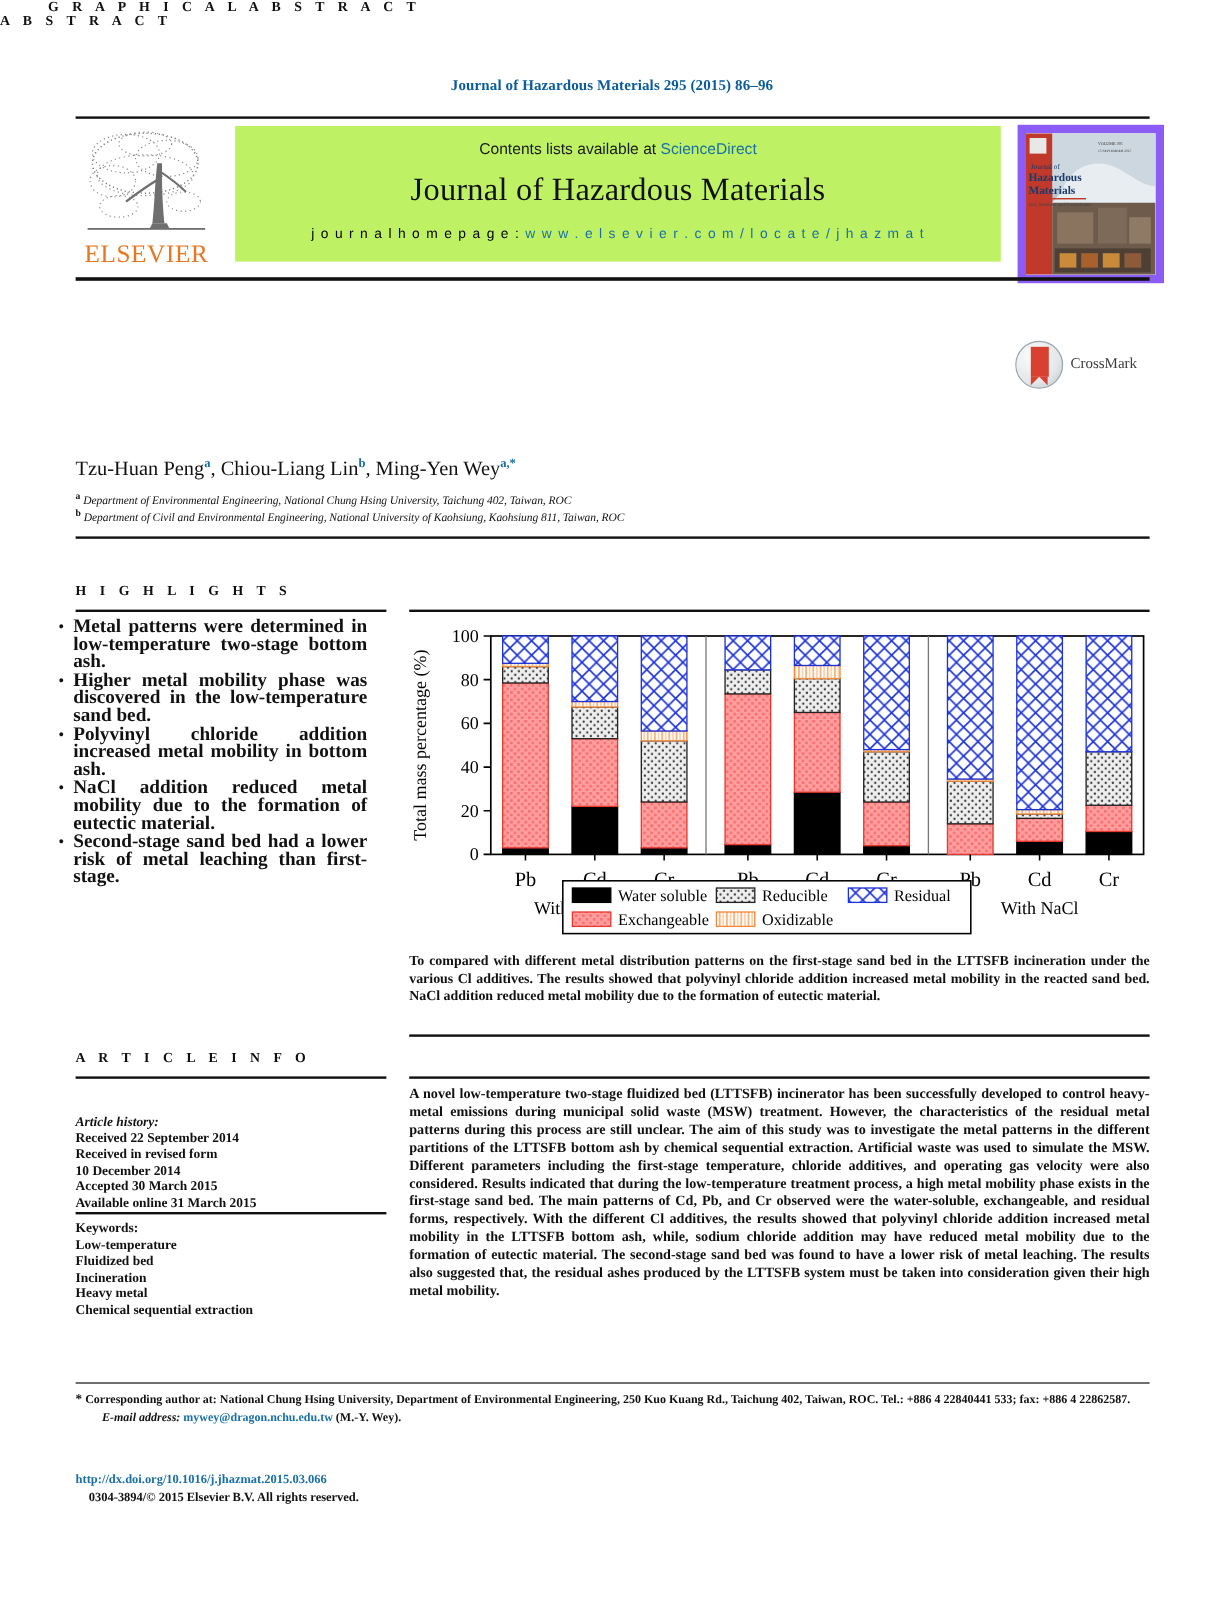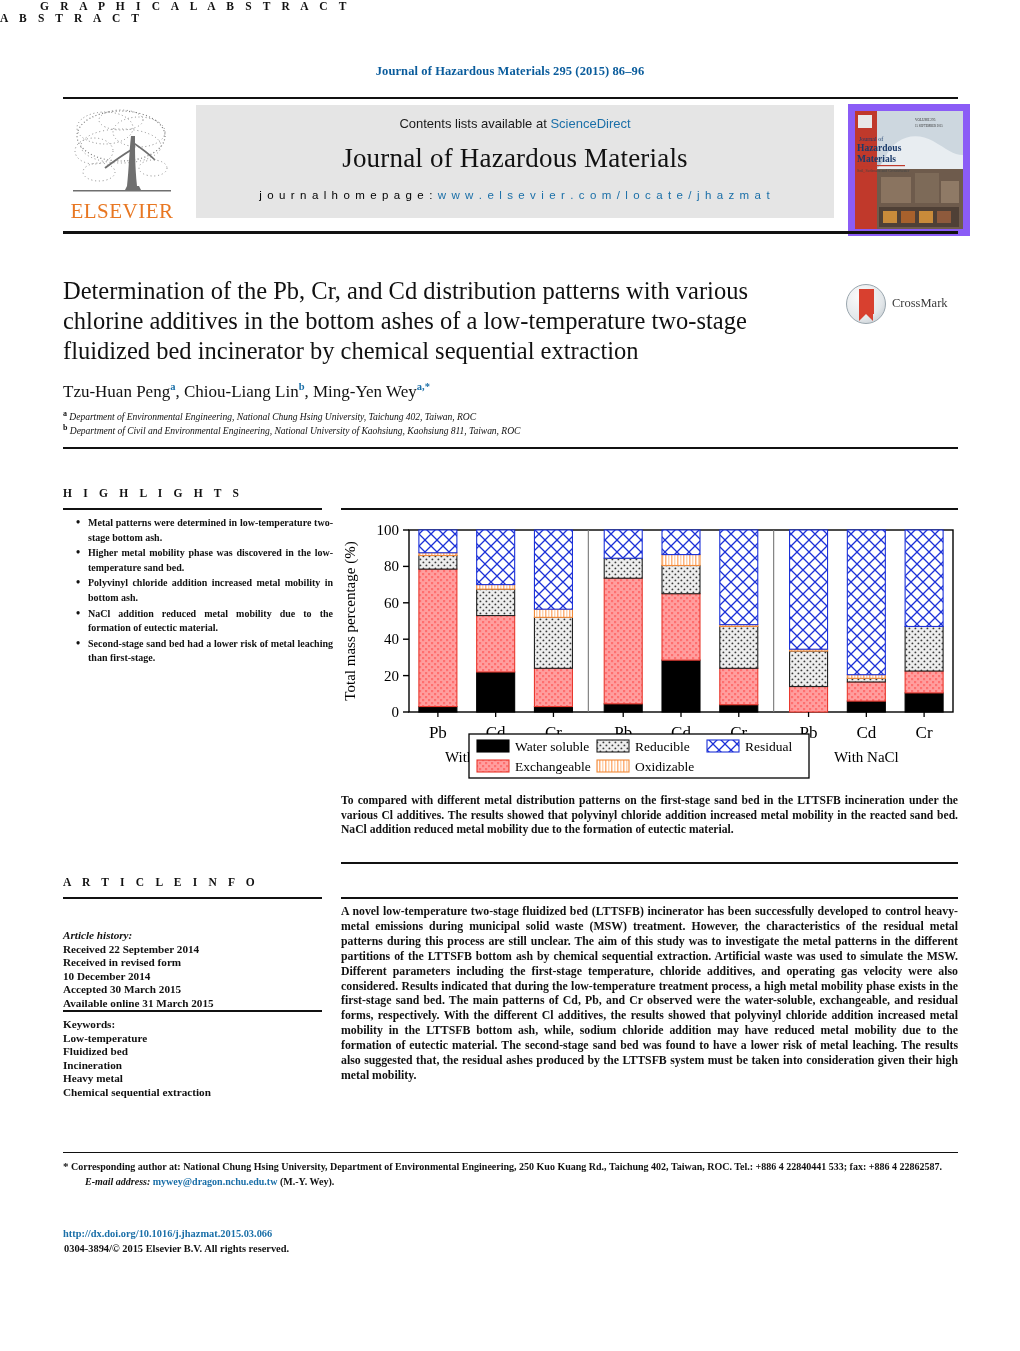--- a/index.html
+++ b/index.html
@@ -15,21 +15,21 @@
   .runhead{
     position:absolute;left:0;top:64px;width:1020px;text-align:center;
     font-size:12.5px;font-weight:bold;color:#0a5c9c;letter-spacing:.1px;
   }
   .mast-rule-top{position:absolute;left:63px;top:97px;width:895px;height:2.4px;background:#111;}
   .elsevier-logo{position:absolute;left:63px;top:104px;width:118px;height:120px;}
   .els-tree{position:absolute;left:6px;top:2px;width:106px;height:92px;}
   .els-word{position:absolute;left:0;top:95px;width:118px;text-align:center;
     font-family:"Liberation Serif",serif;font-size:21px;letter-spacing:.5px;color:#E87722;}
   .sd-box{
-    position:absolute;left:196px;top:105px;width:638px;height:113px;background:#e5e5e5;
+    position:absolute;left:196px;top:105px;width:638px;height:113px;background:#bef264;
     text-align:center;
   }
   .sd-line1{position:absolute;left:0;top:11px;width:638px;text-align:center;font-size:13px;
      font-family:"Liberation Sans",sans-serif;color:#1a1a1a;}
   .sd-link{color:#1a6fa8;}
   .sd-title{position:absolute;left:0;top:38px;width:638px;text-align:center;
      font-family:"Liberation Serif",serif;font-size:27px;color:#111;letter-spacing:.2px;}
   .sd-home{position:absolute;left:0;top:84px;width:638px;text-align:center;font-size:11.5px;
      font-family:"Liberation Sans",sans-serif;letter-spacing:1.1px;}
   .sd-home .u{color:#1a6fa8;}
@@ -59,21 +59,21 @@
   .cm-text{position:absolute;left:46px;top:12px;font-size:12.5px;color:#3b3b3b;
     font-family:"Liberation Serif",serif;text-align:right;}
   .title-rule{position:absolute;left:63px;top:447px;width:895px;height:1.6px;background:#111;}
 
   
   .sec-head{font-family:"Liberation Serif",serif;font-size:11.5px;font-weight:bold;letter-spacing:4.2px;color:#111;}
   .col-left{position:absolute;left:63px;width:259px;}
 
   .hl-head{top:487px;}
   .hl-rule{position:absolute;left:63px;top:508px;width:259px;height:1.5px;background:#111;}
-  .hl-list{position:absolute;left:74px;top:516px;width:259px;font-size:10px;line-height:14.6px;
+  .hl-list{position:absolute;left:47px;top:516px;width:259px;font-size:16px;line-height:14.6px;
      font-weight:bold;color:#111;}
   .hl-item{position:relative;padding-left:14px;margin-bottom:1px;text-align:justify;}
   .hl-item:before{content:"\2022";position:absolute;left:2px;top:-1px;font-size:12px;}
 
   .ai-head{top:876px;}
   .ai-rule{position:absolute;left:63px;top:897px;width:259px;height:1.5px;background:#111;}
   .ai-block{position:absolute;left:63px;top:905px;width:259px;font-size:11.2px;line-height:13.6px;
      font-weight:bold;color:#111;margin-top:24px;}
   .ai-block .it{font-style:italic;}
   .ai-rule2{position:absolute;left:63px;top:1010px;width:259px;height:1.5px;background:#111;}
@@ -98,21 +98,21 @@
      font-weight:bold;color:#111;}
 
   
   .foot-rule{position:absolute;left:63px;top:1152px;width:895px;height:1.4px;background:#111;}
   .foot{position:absolute;left:63px;top:1160px;width:895px;font-size:10px;line-height:13.4px;
      font-weight:bold;color:#111;}
   .foot .star{font-size:11px;}
   .foot .it{font-style:italic;}
   .foot a,.lnk{color:#1a6fa8;text-decoration:none;}
   .doi{position:absolute;left:63px;top:1228px;font-size:10.4px;color:#1a6fa8;font-weight:bold;}
-  .issn{position:absolute;left:64px;top:1243px;font-size:10.4px;color:#111;font-weight:bold;}
+  .issn{position:absolute;left:74px;top:1243px;font-size:10.4px;color:#111;font-weight:bold;}
 </style>
 </head>
 <body>
 
 <div class="page">
 
   <div class="runhead">Journal of Hazardous Materials 295 (2015) 86–96</div>
 
   <div class="mast-rule-top"></div>
 
@@ -164,21 +164,20 @@
       <text x="2" y="51" font-family="Liberation Serif, serif" font-size="9.5" fill="#1a3a6b" font-weight="bold">Materials</text>
       <rect x="2" y="54" width="48" height="1.2" fill="#c0392b"></rect>
       <text x="2" y="61" font-family="Liberation Serif, serif" font-size="4" fill="#444">Soil, Sediment and Groundwater</text>
       <text x="60" y="10" font-family="Liberation Serif, serif" font-size="3.4" fill="#333">VOLUME 295</text>
       <text x="60" y="16" font-family="Liberation Serif, serif" font-size="3" fill="#333">15 SEPTEMBER 2015</text>
     </svg>
   </div>
 
   <div class="mast-rule-bot"></div>
 
-  <div class="title">Determination of the Pb, Cr, and Cd distribution patterns with various chlorine additives in the bottom ashes of a low-temperature two-stage fluidized bed incinerator by chemical sequential extraction</div>
 
   <div class="authors">
     <span>Tzu-Huan Peng</span><sup>a</sup>,
     <span>Chiou-Liang Lin</span><sup>b</sup>,
     <span>Ming-Yen Wey</span><sup>a,*</sup>
   </div>
 
   <div class="aff aff-a"><sup>a</sup> <span>Department of Environmental Engineering, National Chung Hsing University, Taichung 402, Taiwan, ROC</span></div>
   <div class="aff aff-b"><sup>b</sup> <span>Department of Civil and Environmental Engineering, National University of Kaohsiung, Kaohsiung 811, Taiwan, ROC</span></div>
 

